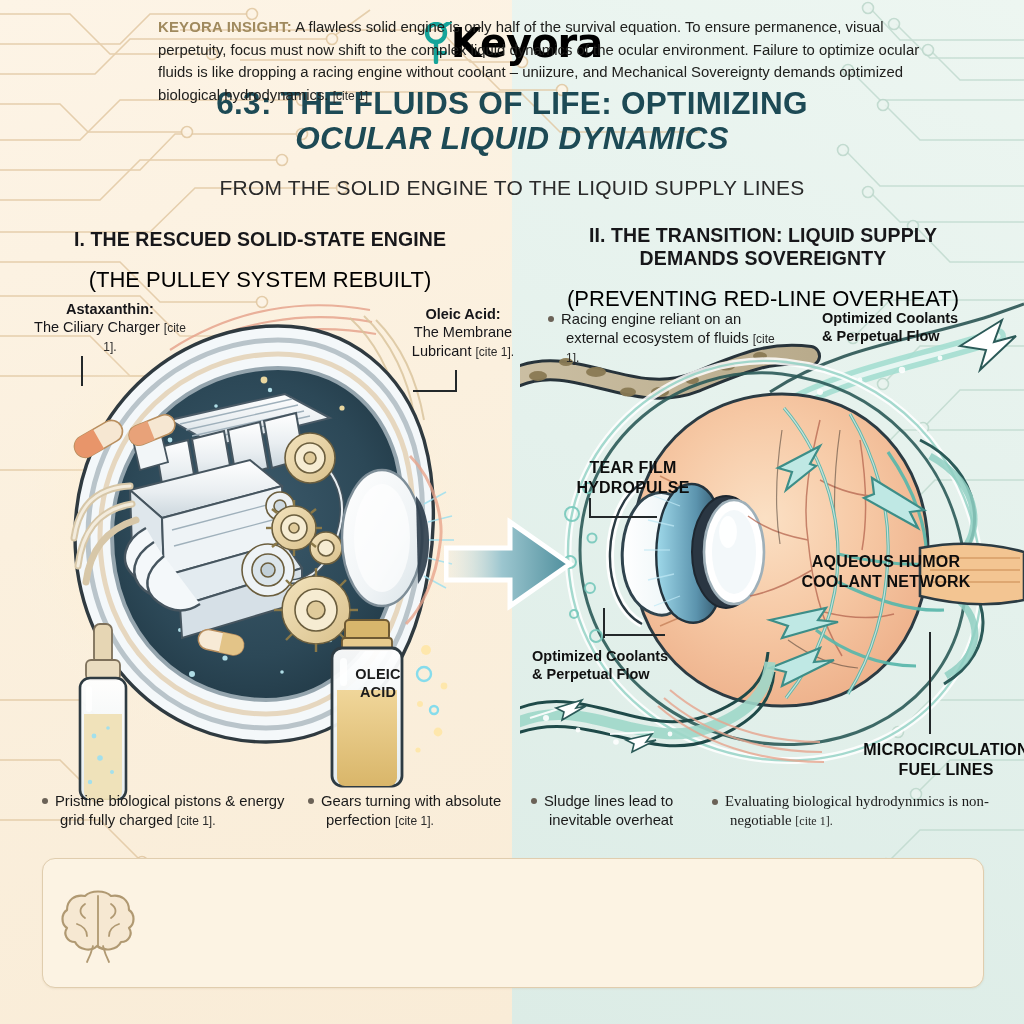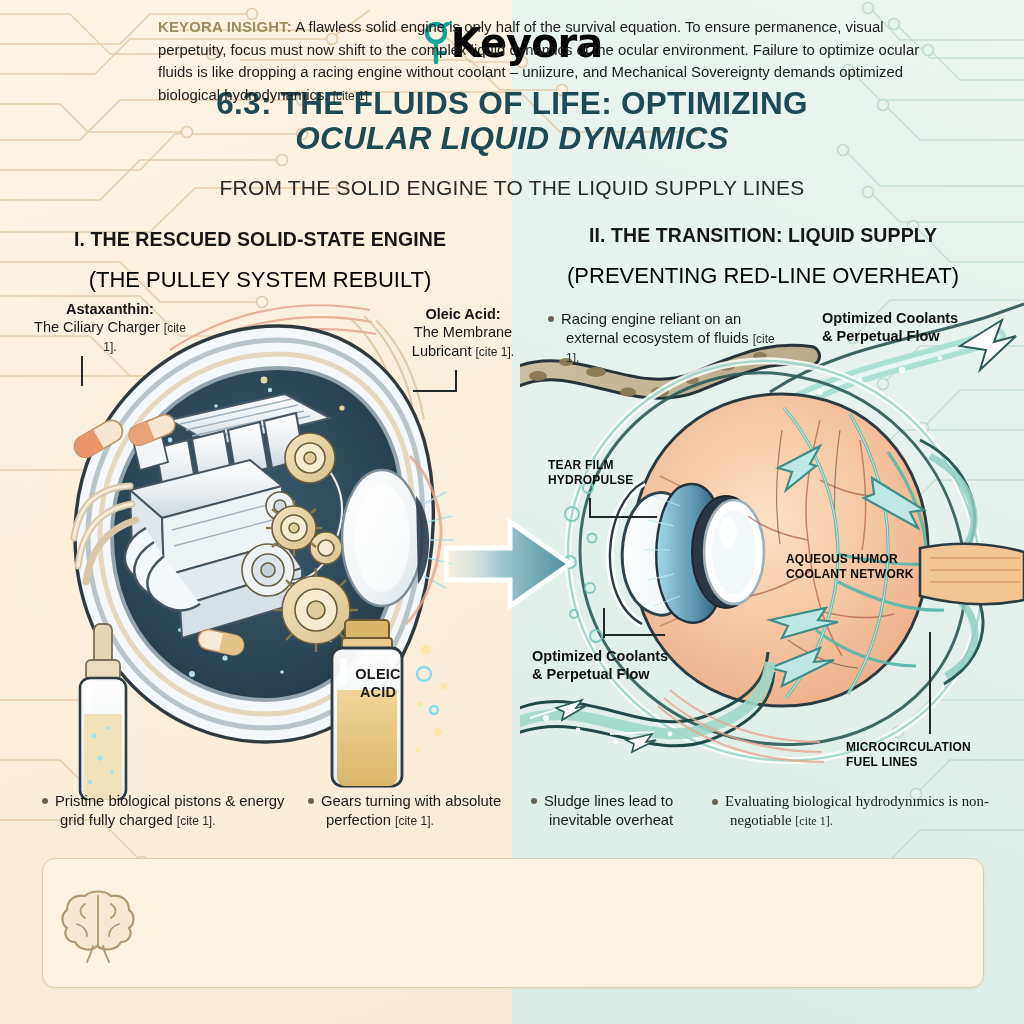--- a/index.html
+++ b/index.html
@@ -36,22 +36,22 @@
   .panel-h .ph-main{font-size:19.5px;font-weight:bold;color:#17171a;line-height:1.18;letter-spacing:0.1px;}
   .panel-h .ph-sub{font-size:22px;color:#000000;line-height:1.2;margin-top:16px;}
   #panel-head-left{left:20px;top:228px;width:480px;}
   #panel-head-right{left:528px;top:224px;width:470px;}
 
   
   .anno{position:absolute;font-size:14.5px;line-height:1.26;color:#16161a;}
   .anno b{font-weight:bold;}
   .cite{font-size:12px;color:#2a2a2a;}
   .cap-label{position:absolute;font-size:14.5px;font-weight:bold;color:#111;line-height:1.24;}
-  .cap-caps{position:absolute;font-size:12px;font-weight:bold;color:#0d0d0d;
-    line-height:1.22;letter-spacing:0.2px;}
+  .cap-caps{position:absolute;font-size:16px;font-weight:bold;color:#0d0d0d;
+    line-height:1.22;letter-spacing:0.2px;text-align:center;}
 
   
   .bul{position:absolute;font-size:14.8px;line-height:1.3;color:#1a1a1a;}
   .bul .dot{display:inline-block;width:6px;height:6px;border-radius:50%;
     background:#6b6257;margin-right:7px;vertical-align:middle;margin-bottom:2px;}
   .bul .txt{display:inline;}
   .bul-hang{padding-left:18px;text-indent:-18px;}
 
   
   #insight{position:absolute;left:42px;top:858px;width:940px;height:128px;
@@ -596,20 +596,21 @@
   </div>
   <div class="subtitle">FROM THE SOLID ENGINE TO THE LIQUID SUPPLY LINES</div>
 
   <div class="panel-h" id="panel-head-left">
     <div class="ph-main">I. THE RESCUED SOLID-STATE ENGINE</div>
     <div class="ph-sub">(THE PULLEY SYSTEM REBUILT)</div>
   </div>
 
   <div class="panel-h" id="panel-head-right">
     <div class="ph-main">II. THE TRANSITION: LIQUID SUPPLY</div>
+    <div class="ph-main">DEMANDS SOVEREIGNTY</div>
     <div class="ph-sub">(PREVENTING RED-LINE OVERHEAT)</div>
   </div>
 
   <div class="anno" style="left:30px;top:300px;width:160px;text-align:center;">
     <b>Astaxanthin:</b><br>
     <span>The Ciliary Charger</span>
     <span class="cite">[cite 1].</span>
   </div>
   <div class="lead" style="left:81px;top:356px;width:1.8px;height:30px;"></div>
 

